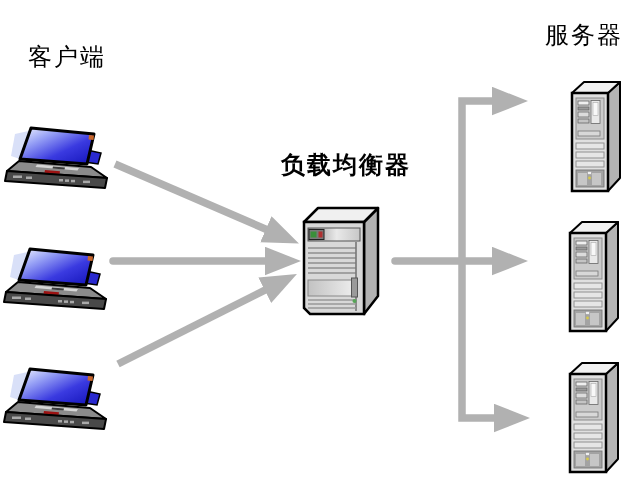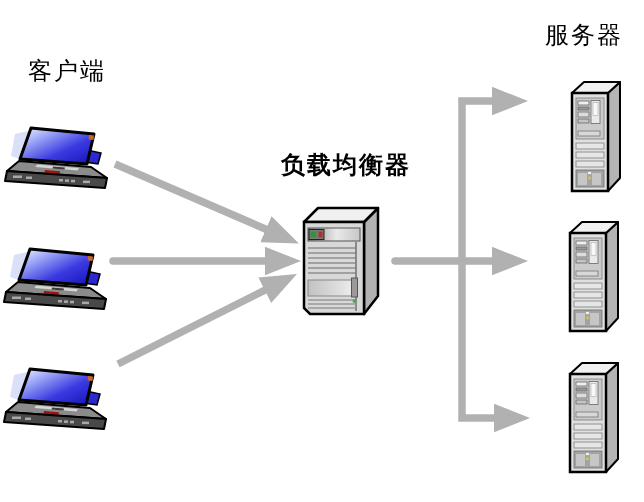--- a/index.html
+++ b/index.html
@@ -12,21 +12,21 @@
   }
   .canvas svg{position:absolute;left:0;top:0;}
   .dlabel{
     position:absolute;
     color:#000000;
     font-size:24px;
     letter-spacing:2px;
     white-space:nowrap;
     line-height:1.1;
   }
-  .lbl-clients{left:28px;top:58px;}
+  .lbl-clients{left:28px;top:44px;}
   .lbl-lb{left:281px;top:152px;font-weight:bold;}
   .lbl-servers{left:545px;top:22px;}
 </style>
 </head>
 <body>
 
 <div class="canvas">
 
   <svg width="644" height="502" viewBox="0 0 644 502">
     <defs>

